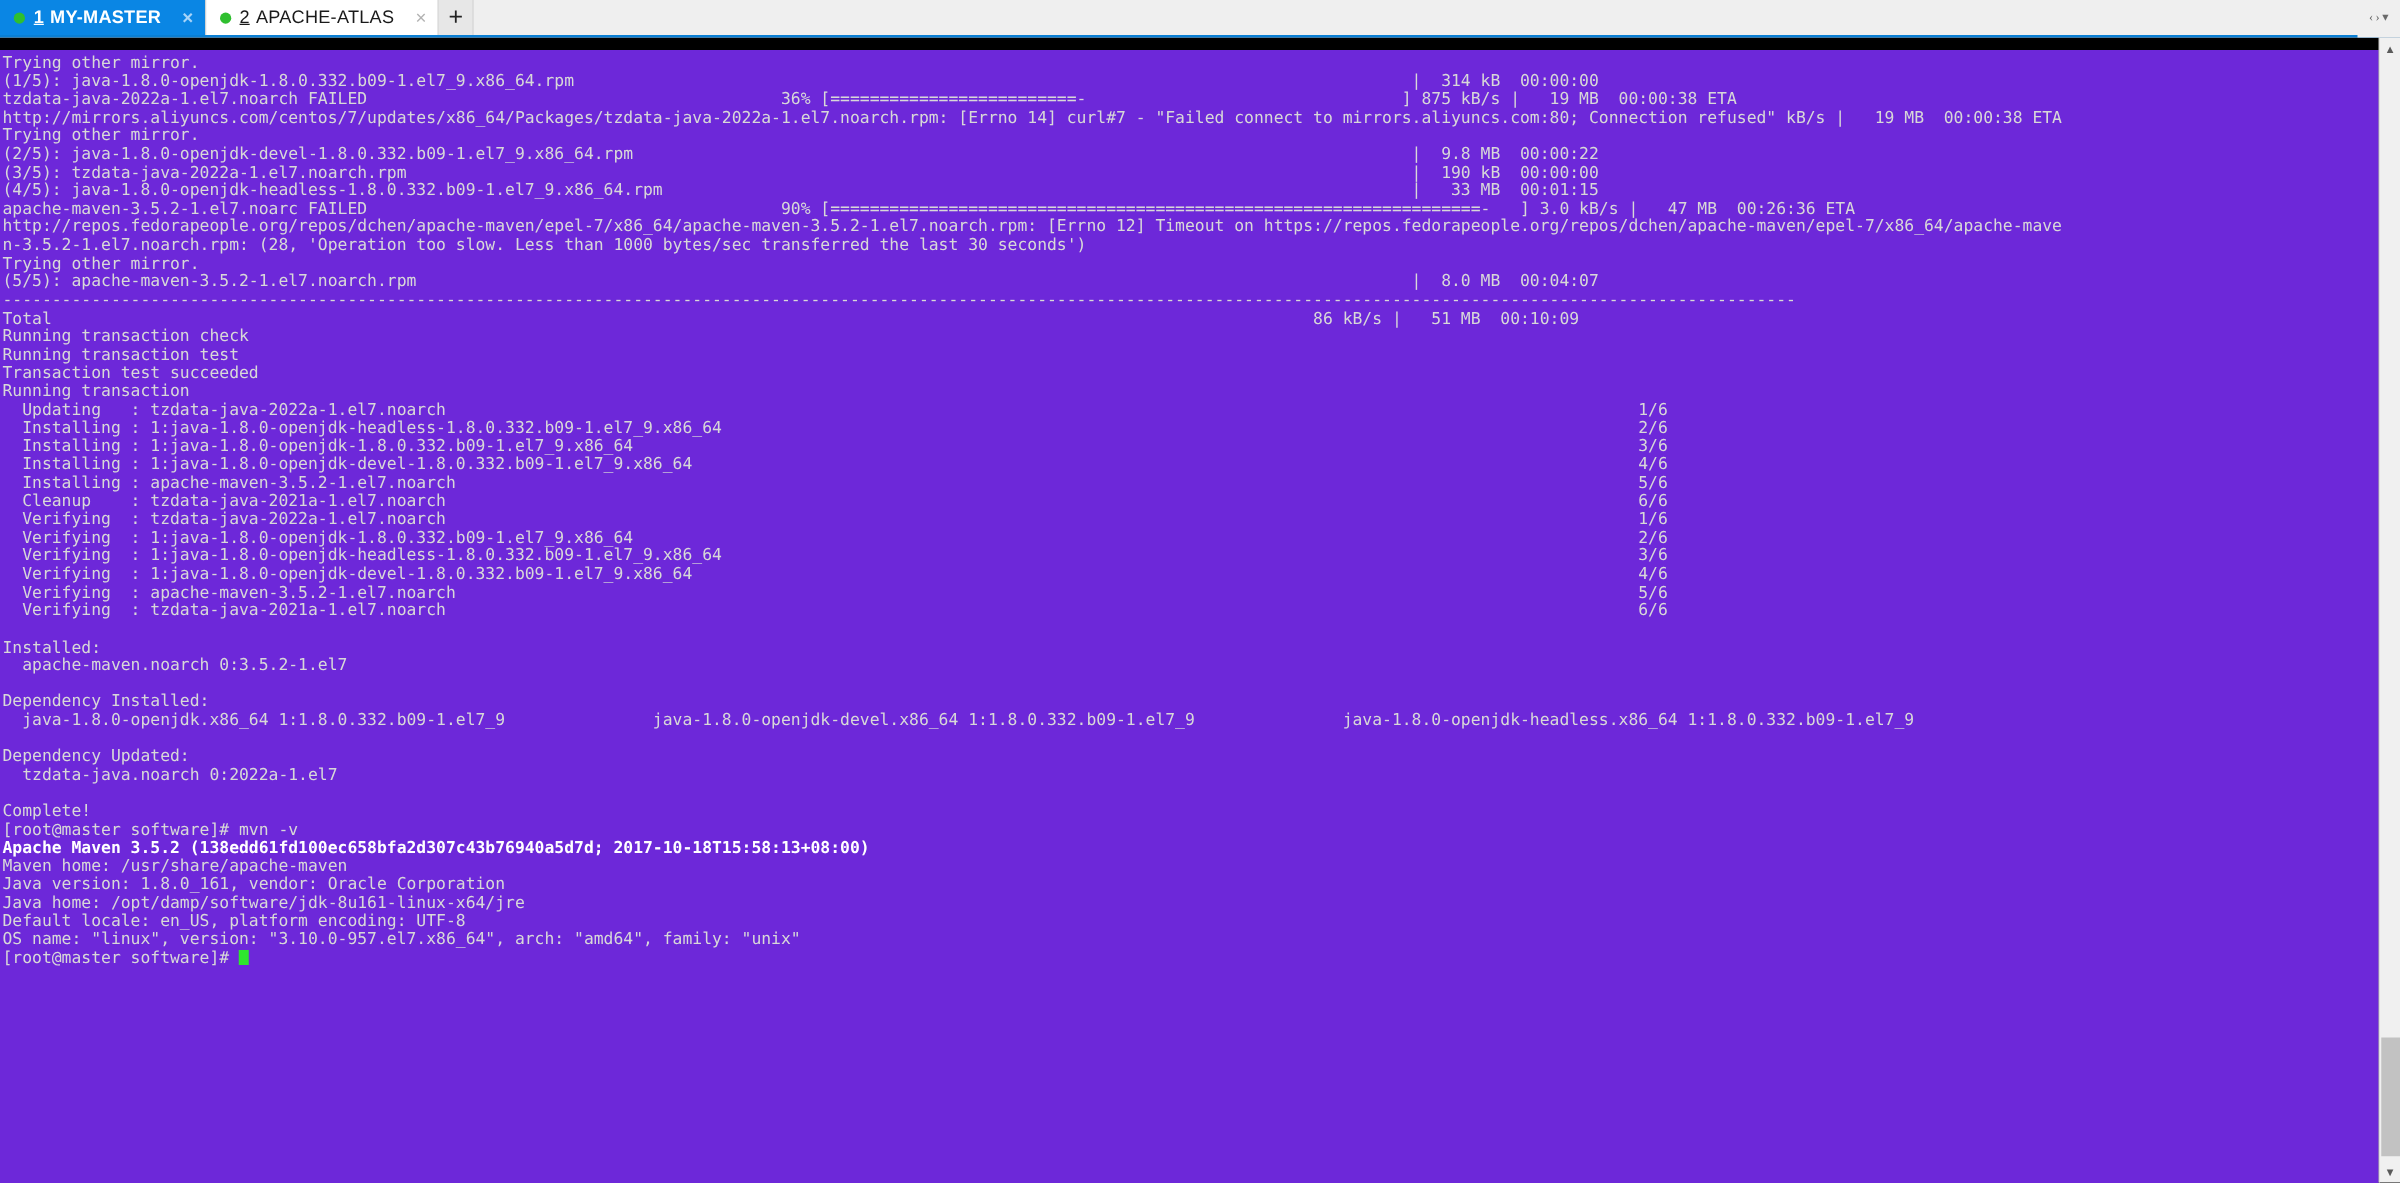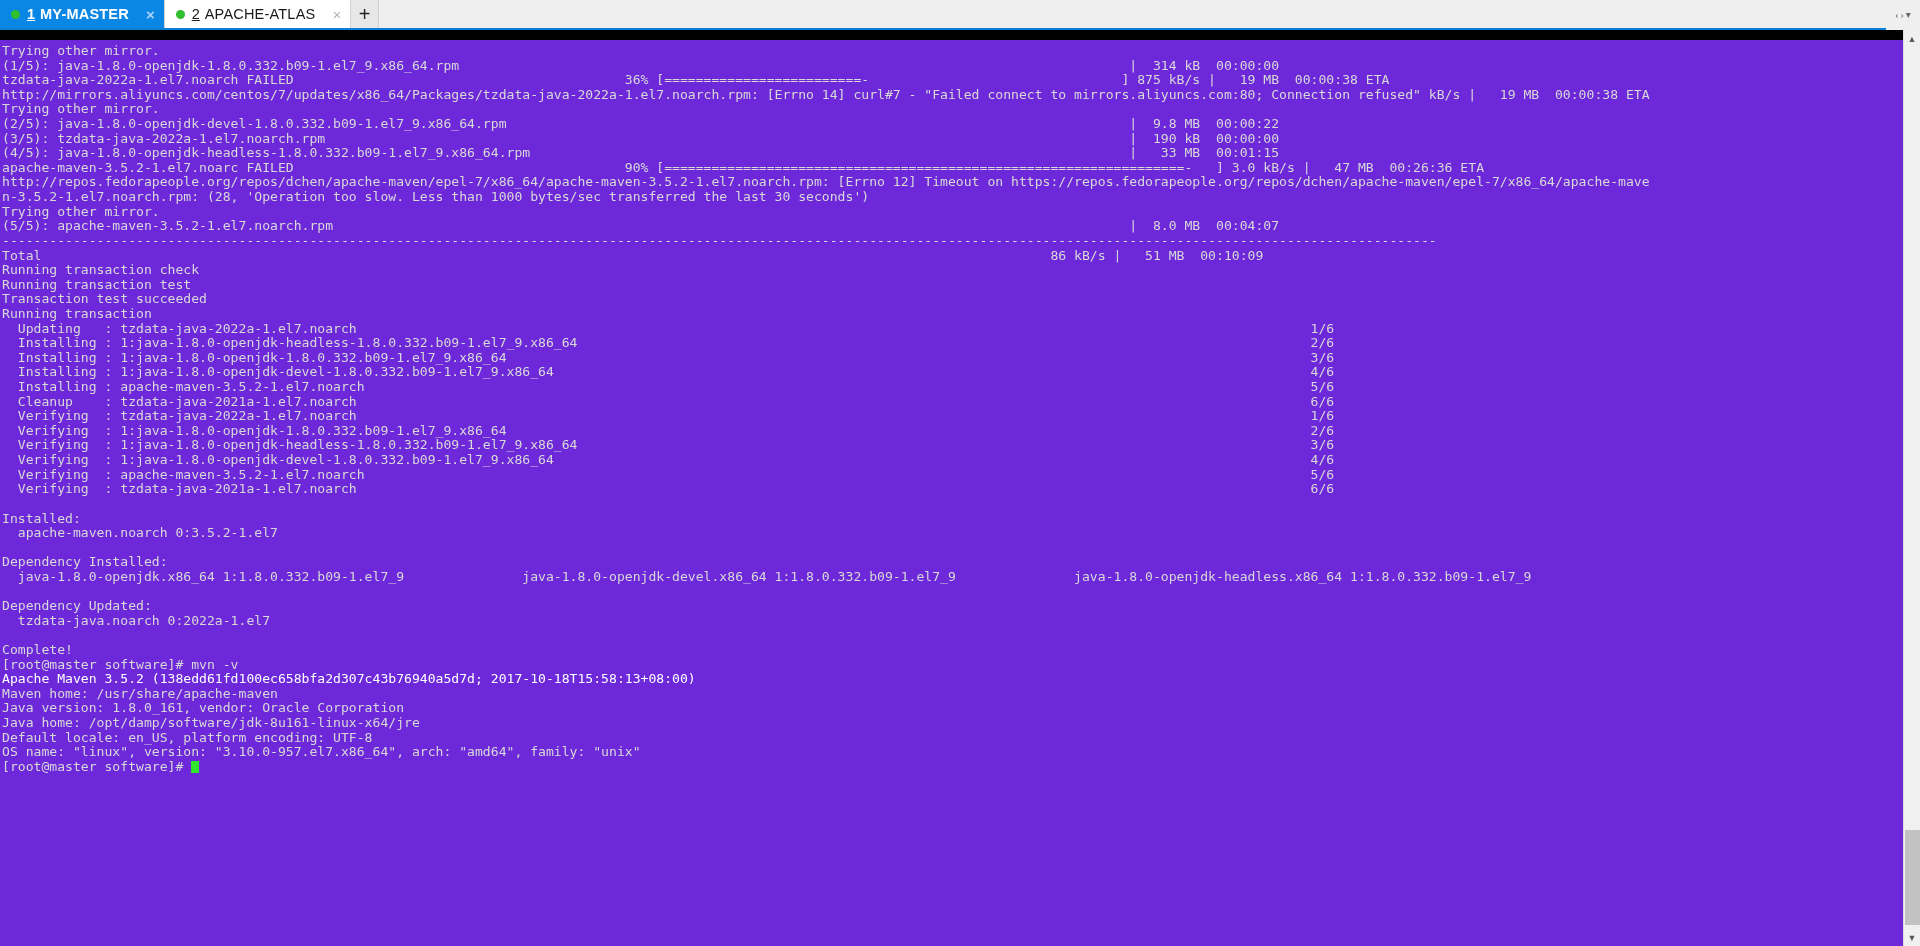--- a/index.html
+++ b/index.html
@@ -103,21 +103,21 @@
   }
   #screen {
     font-family: "DejaVu Sans Mono", "Liberation Mono", monospace;
     font-size: 13.1px;
     line-height: 14.62px;
     color: #d8d8d8;
     white-space: pre;
     letter-spacing: 0px;
   }
   .line { height: 14.62px; display: block; }
-  .b { font-weight: normal; color: #ffffff; }
+  .b { font-weight: bold; color: #ffffff; }
   .cursor {
     display: inline-block;
     width: 8px;
     height: 12px;
     background: #2ee62e;
     vertical-align: -2px;
   }
 
   
   #scrollbar {

